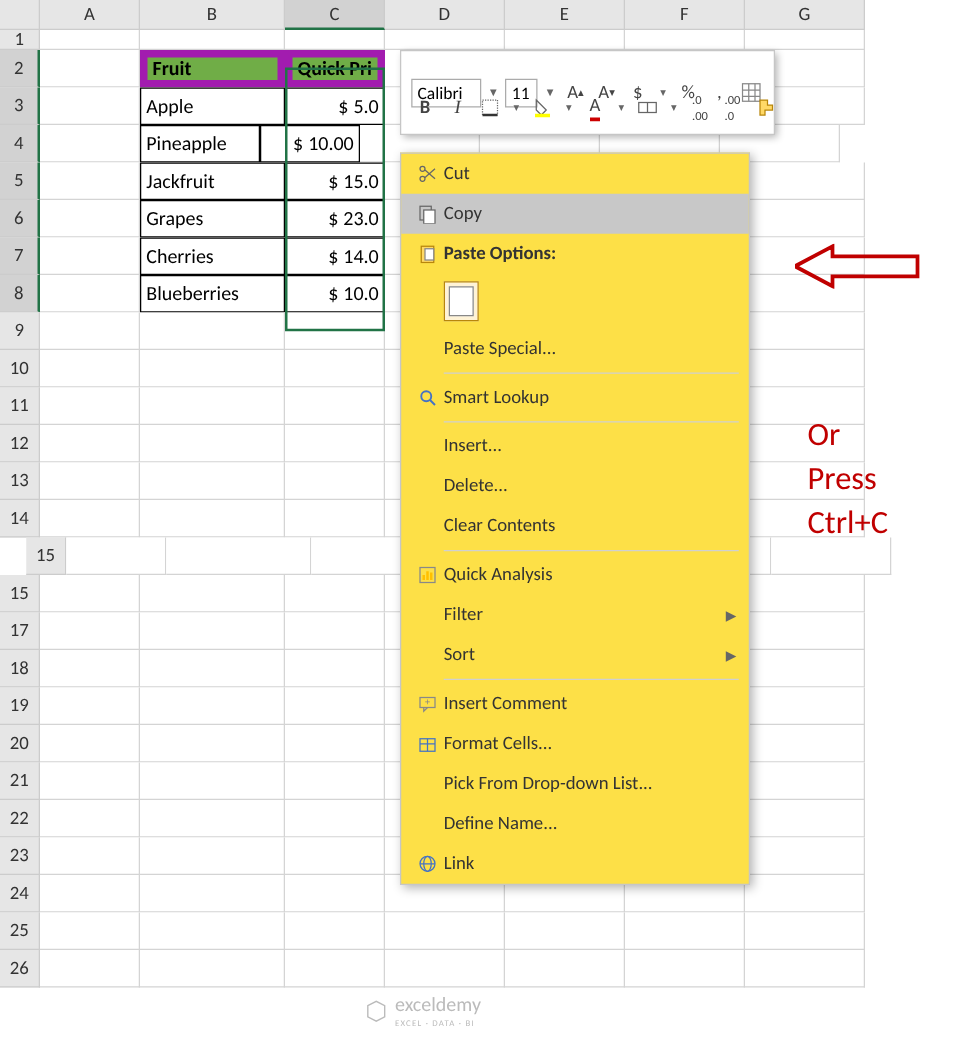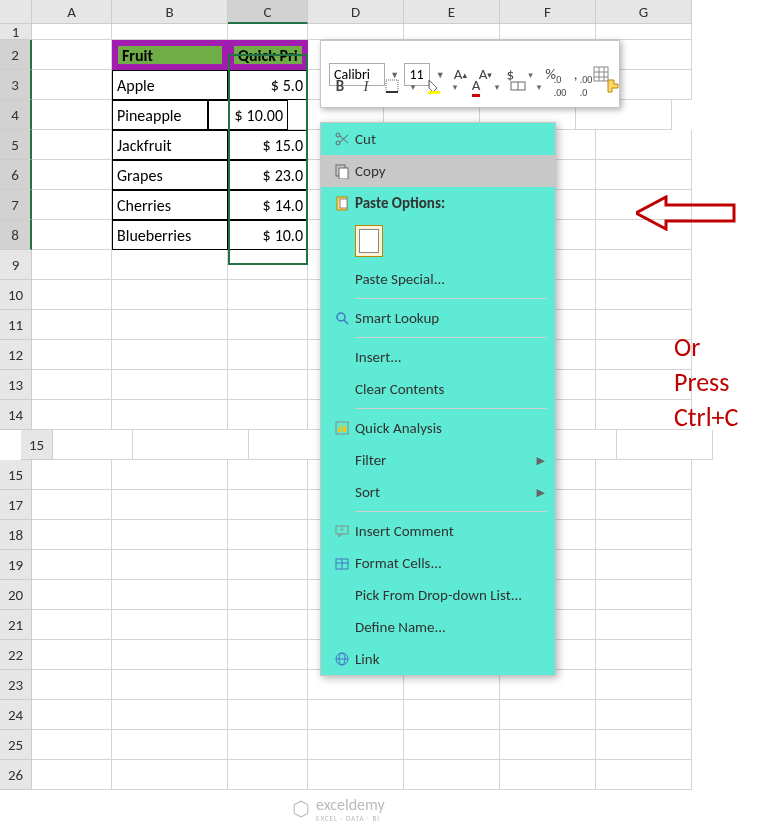--- a/index.html
+++ b/index.html
@@ -17,33 +17,33 @@
 .cell.bord { border:1px solid #000; }
 .cell.num { justify-content:flex-end; }
 .dol { margin-right:4px; }
 .selbox { position:absolute; border:2px solid #217346; pointer-events:none; }
 .mini { position:absolute; background:#fff; border:1px solid #c6c6c6; box-shadow:2px 2px 6px rgba(0,0,0,0.3); padding:6px 8px; display:flex; align-items:center; gap:4px; }
 .mini-inp { border:1px solid #ababab; font-size:14px; padding:2px 4px; background:#fff; }
 .mini-dd { width:12px; height:18px; display:flex; align-items:center; justify-content:center; color:#666; font-size:9px; }
 .mini-btn { width:22px; height:22px; display:flex; align-items:center; justify-content:center; font-size:15px; color:#444; cursor:pointer; }
 .mini-btn svg { width:16px; height:16px; }
 .mini-row2 { position:absolute; top:34px; left:8px; display:flex; align-items:center; gap:4px; }
-.ctx { position:absolute; background:#5eead4; border:1px solid #c6c6c6; box-shadow:2px 2px 8px rgba(0,0,0,0.3); width:236px; }
+.ctx { position:absolute; background:#fde047; border:1px solid #c6c6c6; box-shadow:2px 2px 8px rgba(0,0,0,0.3); width:280px; }
 .ctx-item { display:flex; align-items:center; height:32px; padding:0 10px 0 8px; font-size:15px; color:#333; cursor:pointer; }
 .ctx-item.hl { background:#c8c8c8; }
 .ctx-ico { width:26px; display:flex; justify-content:center; color:#666; }
 .ctx-ico svg { width:16px; height:16px; }
 .ctx-lbl { flex:1; }
 .ctx-arrow { font-size:11px; color:#666; }
 .ctx-sep { height:1px; background:#d0d0d0; margin:3px 8px 3px 34px; }
 .ctx-sub { padding-left:34px; height:44px; display:flex; align-items:center; }
 .paste-ico { width:28px; height:32px; border:1px solid #b8860b; background:#fff3d6; position:relative; }
 .paste-ico::before { content:""; position:absolute; top:3px; left:3px; width:18px; height:22px; background:#fff; border:1px solid #888; }
 .annot-arrow { position:absolute; }
-.annot-text { position:absolute; color:#c00000; font-size:26px; font-family:Calibri; line-height:1.35;margin-left:28px; }
+.annot-text { position:absolute; color:#c00000; font-size:26px; font-family:Calibri; line-height:1.35; }
 .watermark { position:absolute; bottom:10px; left:292px; font-size:16px; color:#bbb; display:flex; align-items:center; gap:6px; }
 .watermark svg { width:18px; height:18px; }
 </style>
 </head>
 <body>
 
 <div class="sheet">
   <div class="colhdr">
     <div class="corner"></div>
     <div class="ch" style="width:80px">A</div>
@@ -443,20 +443,24 @@
       </span>
     <span class="ctx-lbl"><span>Smart Lookup</span></span>
   </div>
   <div class="ctx-sep"></div>
   <div class="ctx-item">
       <span class="ctx-ico"></span>
       <span class="ctx-lbl"><span>Insert...</span></span>
     </div>
   <div class="ctx-item">
       <span class="ctx-ico"></span>
+      <span class="ctx-lbl"><span>Delete...</span></span>
+    </div>
+  <div class="ctx-item">
+      <span class="ctx-ico"></span>
       <span class="ctx-lbl"><span>Clear Contents</span></span>
     </div>
   <div class="ctx-sep"></div>
   <div class="ctx-item">
     <span class="ctx-ico">
         <svg viewBox="0 0 16 16">
           <rect x="2" y="2" width="12" height="12" fill="none" stroke="#888"></rect>
           <rect x="4" y="8" width="2" height="4" fill="#ffc000"></rect>
           <rect x="7" y="5" width="2" height="7" fill="#ffc000"></rect>
           <rect x="10" y="6" width="2" height="6" fill="#ffc000"></rect>

